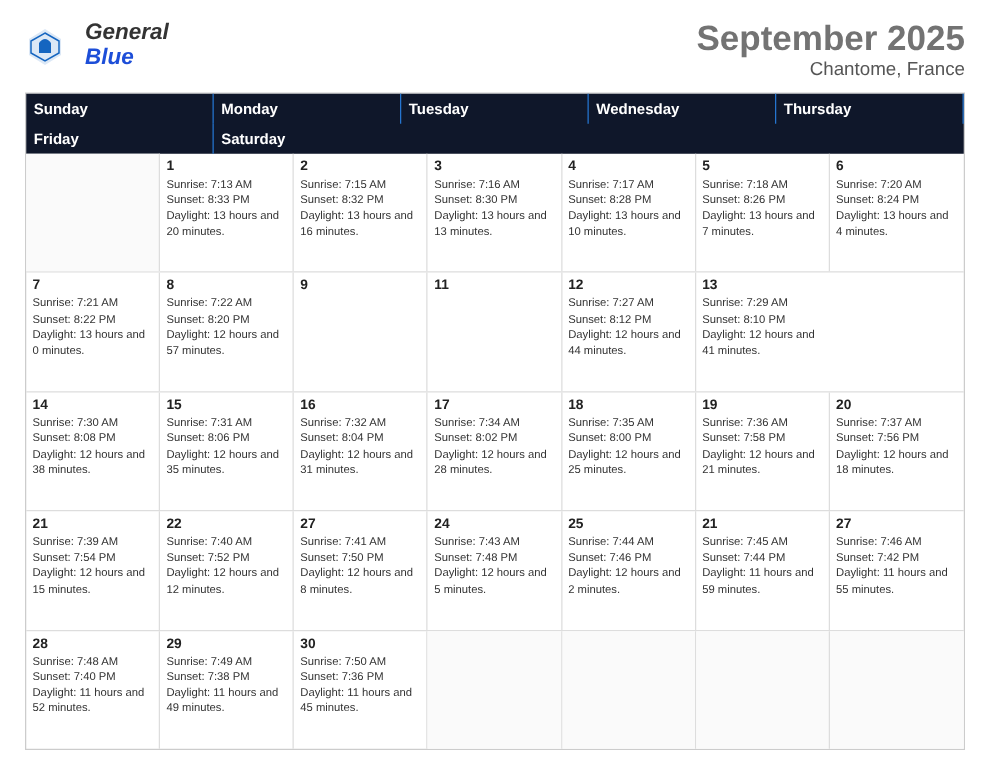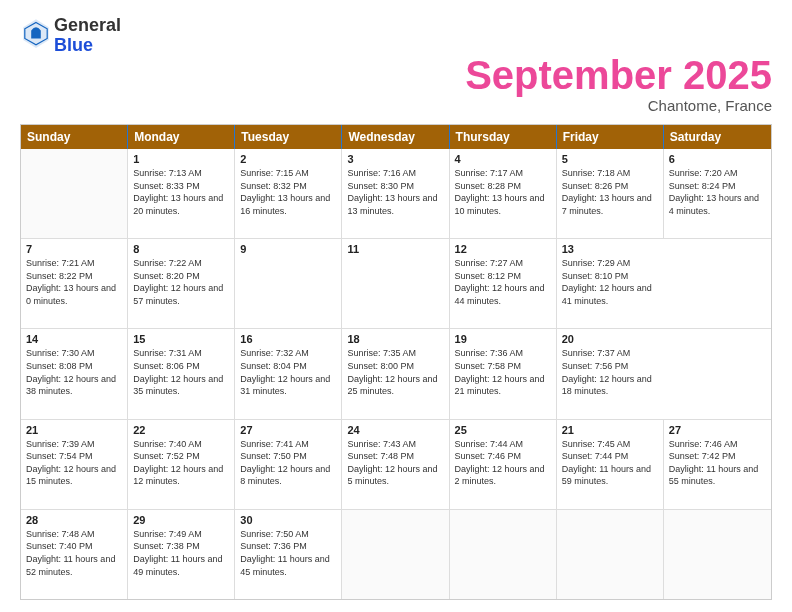--- a/index.html
+++ b/index.html
@@ -18,58 +18,58 @@
       flex-direction: column;
     }
     .header {
       display: flex;
       justify-content: space-between;
       align-items: flex-start;
       margin-bottom: 10px;
     }
     .logo {
       display: flex;
-      align-items: flex-start;
-      gap: 2px;
+      align-items: center;
+      gap: 16px;
+      font-style: italic;
     }
     .logo-text {
       font-size: 18px;
       font-weight: bold;
       line-height: 1.1;
     }
     .logo-text .general { color: #333; }
     .logo-text .blue { color: #1d4ed8; }
     .logo-icon {
       width: 32px;
       height: 32px;
     }
     .title-block {
       text-align: right;
     }
     .main-title {
-      font-size: 40px;
-      font-weight: bold;
-      color: #ec4899;
+      font-size: 28px;
+      font-weight: bold;
+      color: #737373;
       line-height: 1.1;
-      margin-top: 37px;
     }
     .subtitle {
       font-size: 15px;
       color: #555;
     }
     .calendar {
       flex: 1;
       display: flex;
       flex-direction: column;
       border: 1px solid #ccc;
     }
     .cal-header {
       display: grid;
-      grid-template-columns: repeat(7, 1fr);
-      background-color: #a16207;
+      grid-template-columns: repeat(5, 1fr);
+      background-color: #0f172a;
     }
     .cal-header-cell {
       color: #fff;
       font-size: 12px;
       font-weight: bold;
       padding: 5px 6px;
       text-align: left;
       border-right: 1px solid #2575d0;
     }
     .cal-header-cell:last-child { border-right: none; }
@@ -197,20 +197,24 @@
           </div>
           <div class="cal-cell">
             <div class="day-number">15</div>
             <div class="day-info">Sunrise: 7:31 AM<br>Sunset: 8:06 PM<br>Daylight: 12 hours and 35 minutes.</div>
           </div>
           <div class="cal-cell">
             <div class="day-number">16</div>
             <div class="day-info">Sunrise: 7:32 AM<br>Sunset: 8:04 PM<br>Daylight: 12 hours and 31 minutes.</div>
           </div>
           <div class="cal-cell">
+            <div class="day-number">17</div>
+            <div class="day-info">Sunrise: 7:34 AM<br>Sunset: 8:02 PM<br>Daylight: 12 hours and 28 minutes.</div>
+          </div>
+          <div class="cal-cell">
             <div class="day-number">18</div>
             <div class="day-info">Sunrise: 7:35 AM<br>Sunset: 8:00 PM<br>Daylight: 12 hours and 25 minutes.</div>
           </div>
           <div class="cal-cell">
             <div class="day-number">19</div>
             <div class="day-info">Sunrise: 7:36 AM<br>Sunset: 7:58 PM<br>Daylight: 12 hours and 21 minutes.</div>
           </div>
           <div class="cal-cell">
             <div class="day-number">20</div>
             <div class="day-info">Sunrise: 7:37 AM<br>Sunset: 7:56 PM<br>Daylight: 12 hours and 18 minutes.</div>

